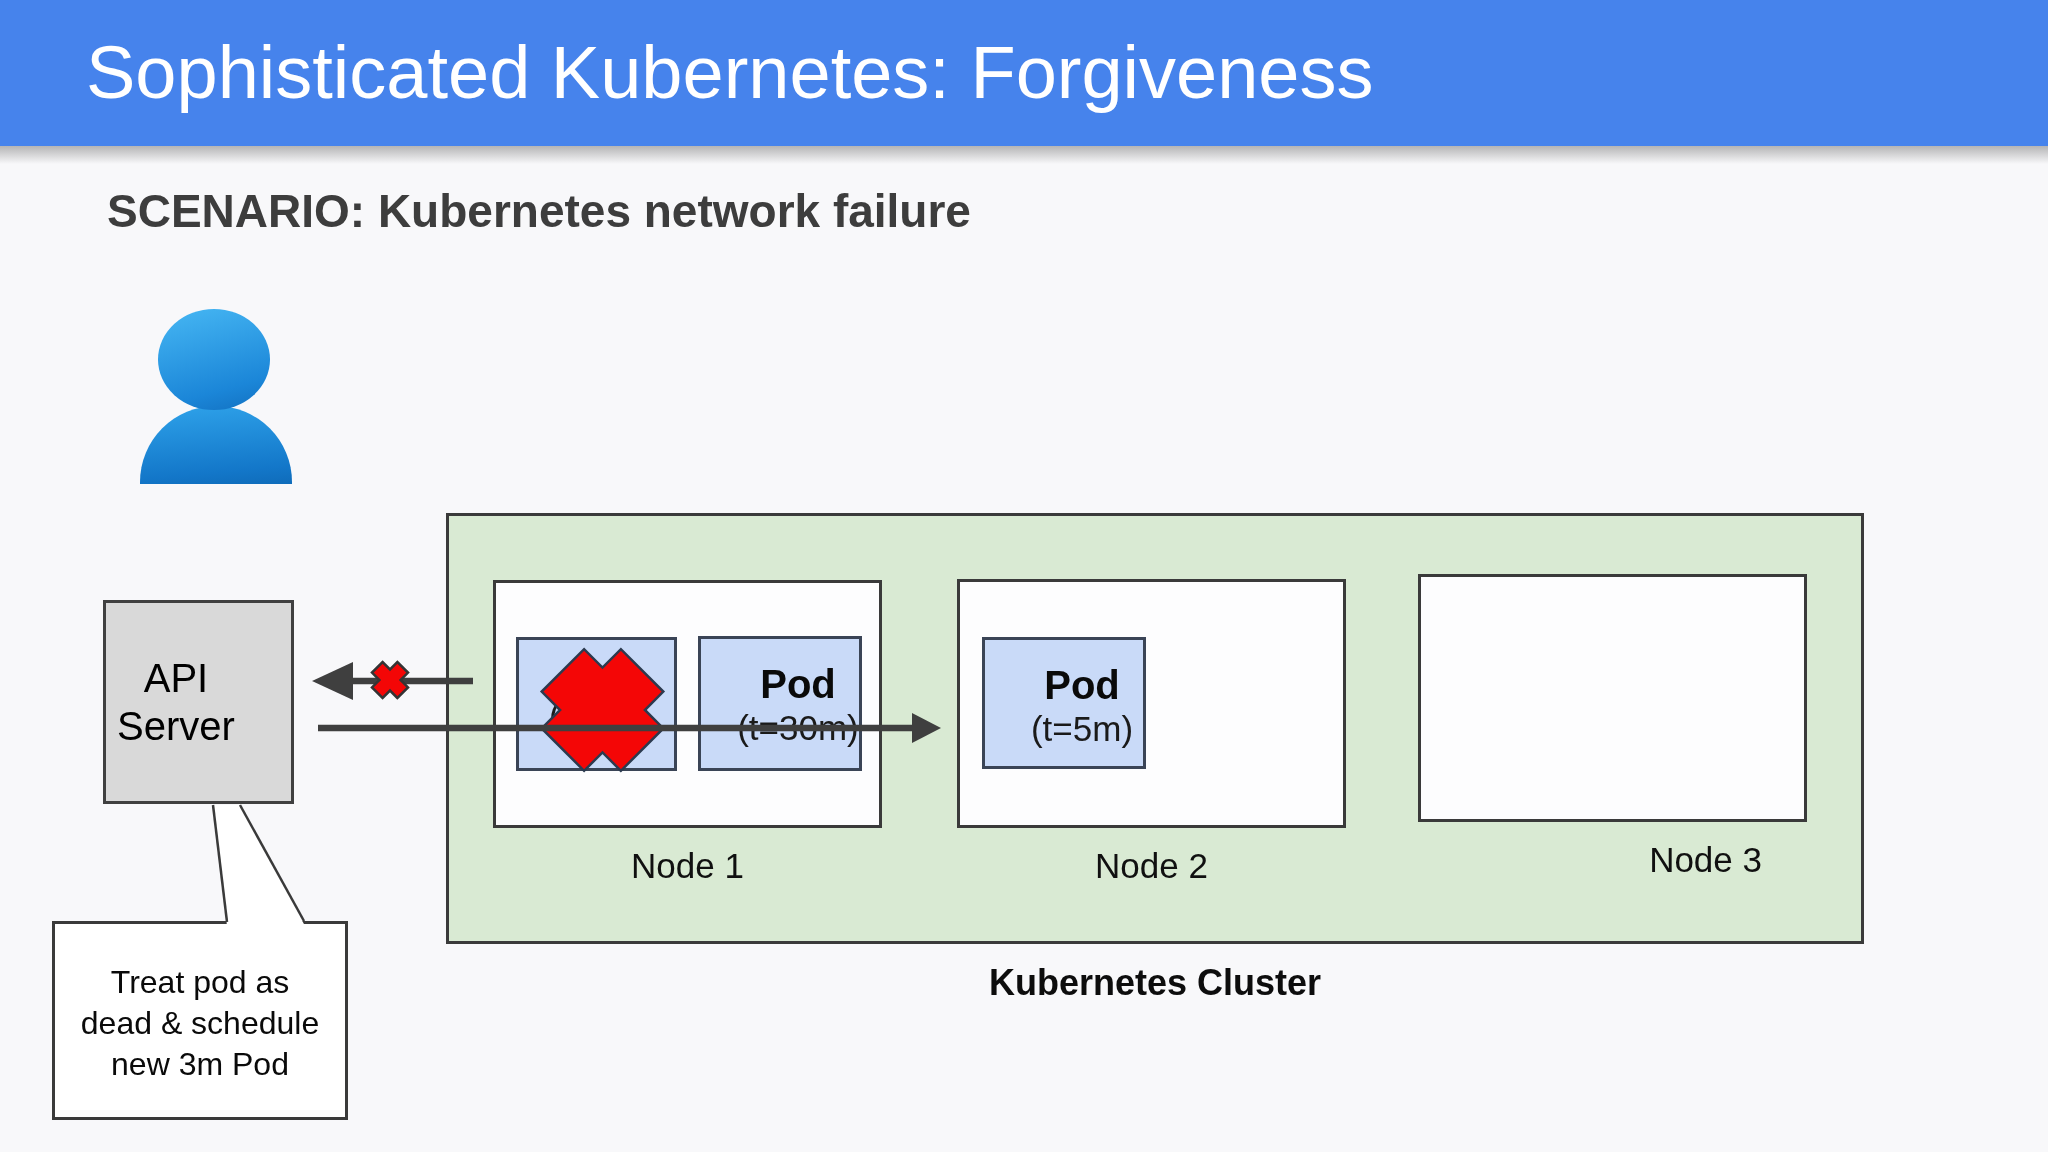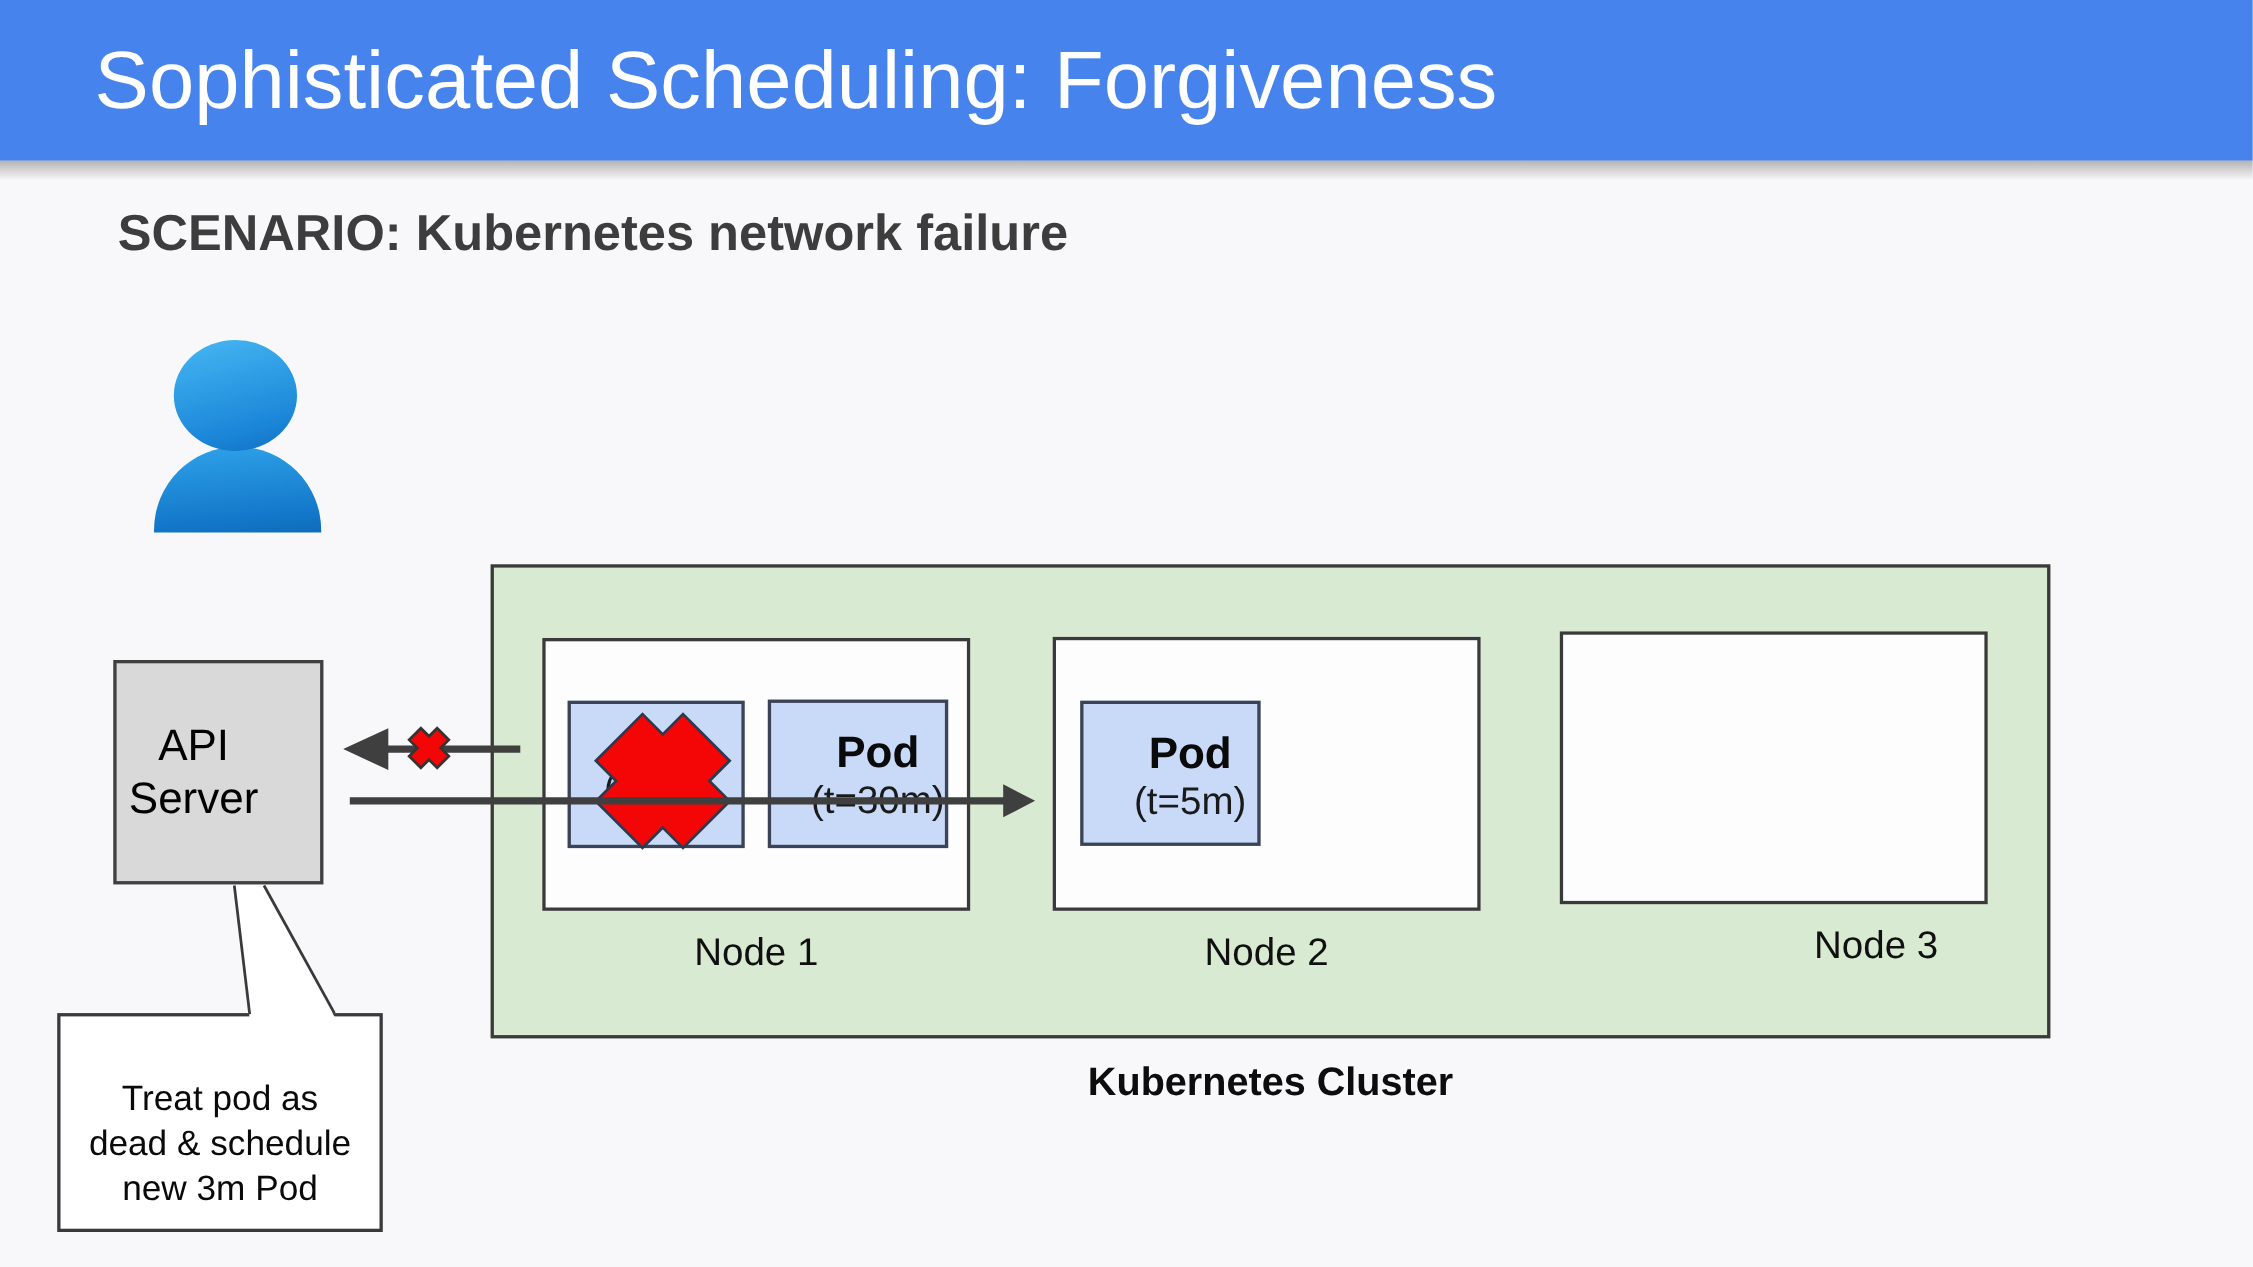--- a/index.html
+++ b/index.html
@@ -51,32 +51,32 @@
   .pod-time { font-size:35px; color:#1a1a1a; line-height:42px; }
   .failed-pod-paren { position:absolute; left:30px; top:56px; font-size:35px; color:#1a1a1a; }
 
   .kubernetes-cluster-label { position:absolute; left:446px; top:962px; width:1418px; text-align:center;
                               font-size:36px; font-weight:bold; color:#0d0d0d; }
 
   
   .callout-bubble { position:absolute; left:52px; top:921px; width:296px; height:199px;
                     background:#ffffff; border:3px solid #3a3a3a; }
   .callout-text { position:absolute; left:0; top:38px; width:100%; text-align:center;
-                  font-size:32px; line-height:41px; color:#0a0a0a;margin-top:16px; }
+                  font-size:32px; line-height:41px; color:#0a0a0a; }
 
   .diagram-overlay { position:absolute; left:0; top:0; width:2048px; height:1152px;
                      z-index:20; pointer-events:none; }
 </style>
 </head>
 <body>
 
 <div class="stage">
 
   <div class="header-bar"></div>
-  <div class="slide-title">Sophisticated Scheduling: Forgiveness</div>
+  <div class="slide-title">Sophisticated Kubernetes: Forgiveness</div>
   <div class="header-shadow"></div>
 
   <div class="scenario-heading">SCENARIO: Kubernetes network failure</div>
 
   <div class="user-icon">
     <div class="user-body"></div>
     <div class="user-head"></div>
   </div>
 
   <div class="api-server-box">

